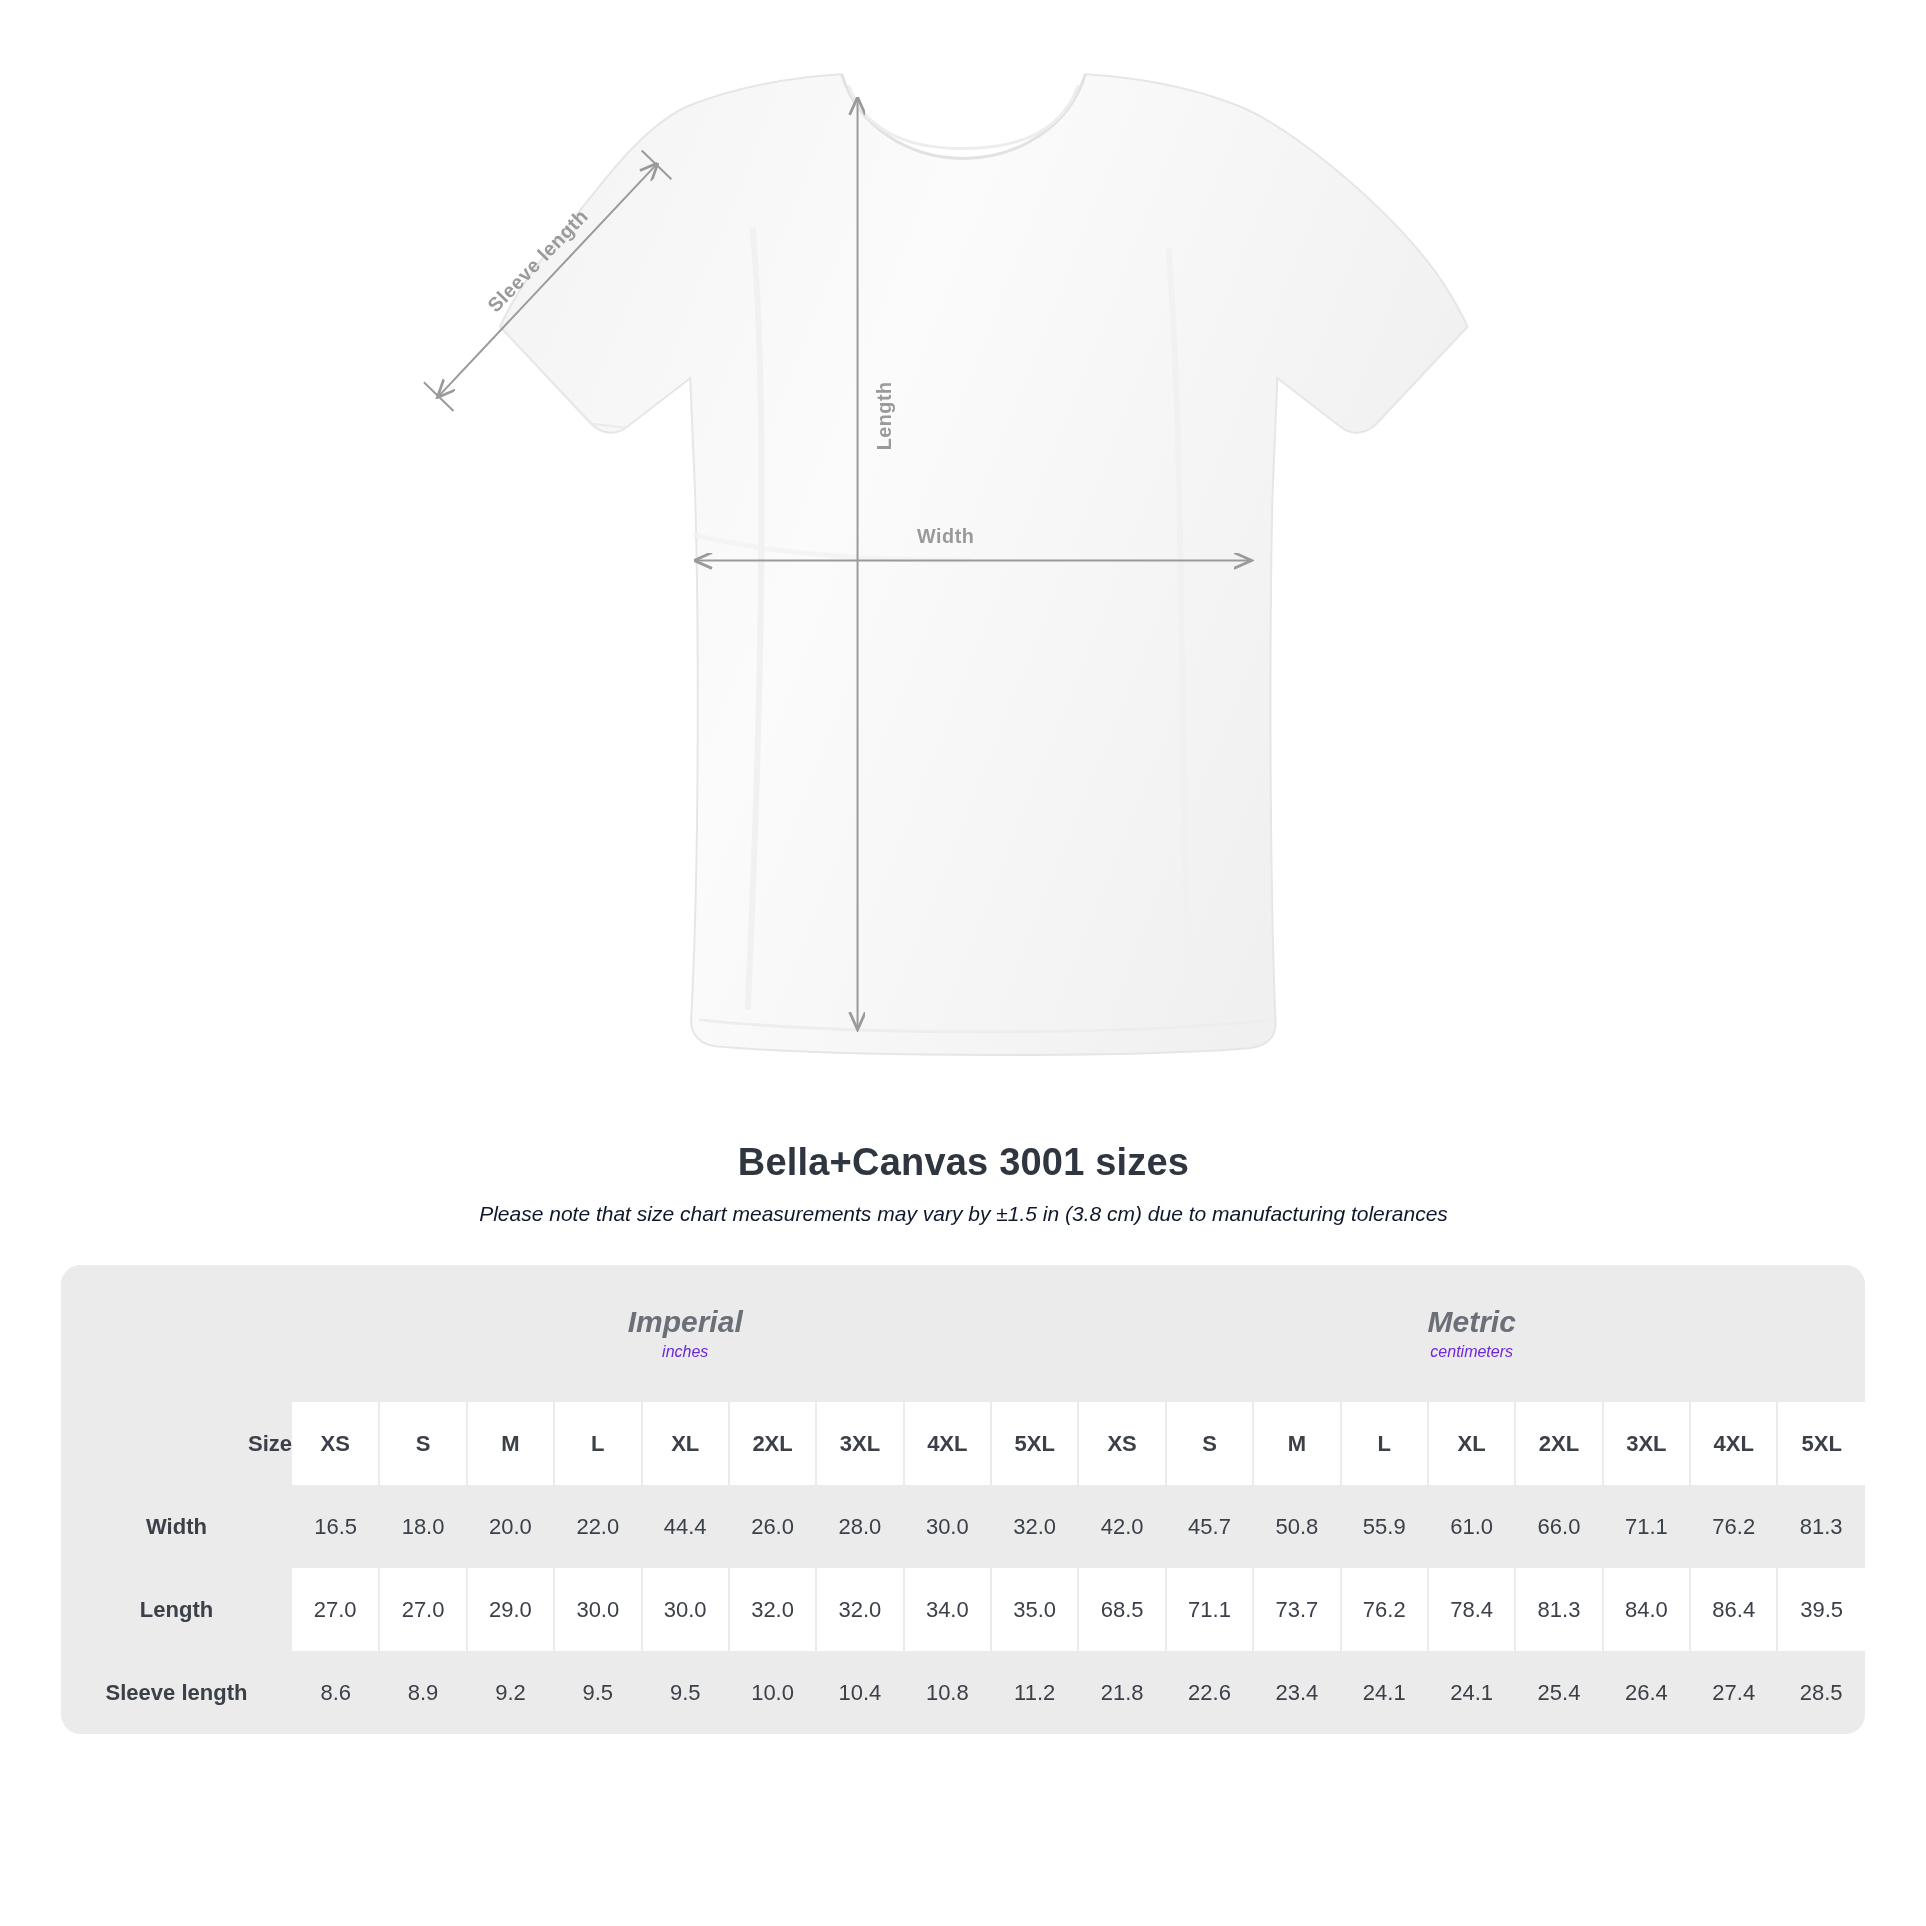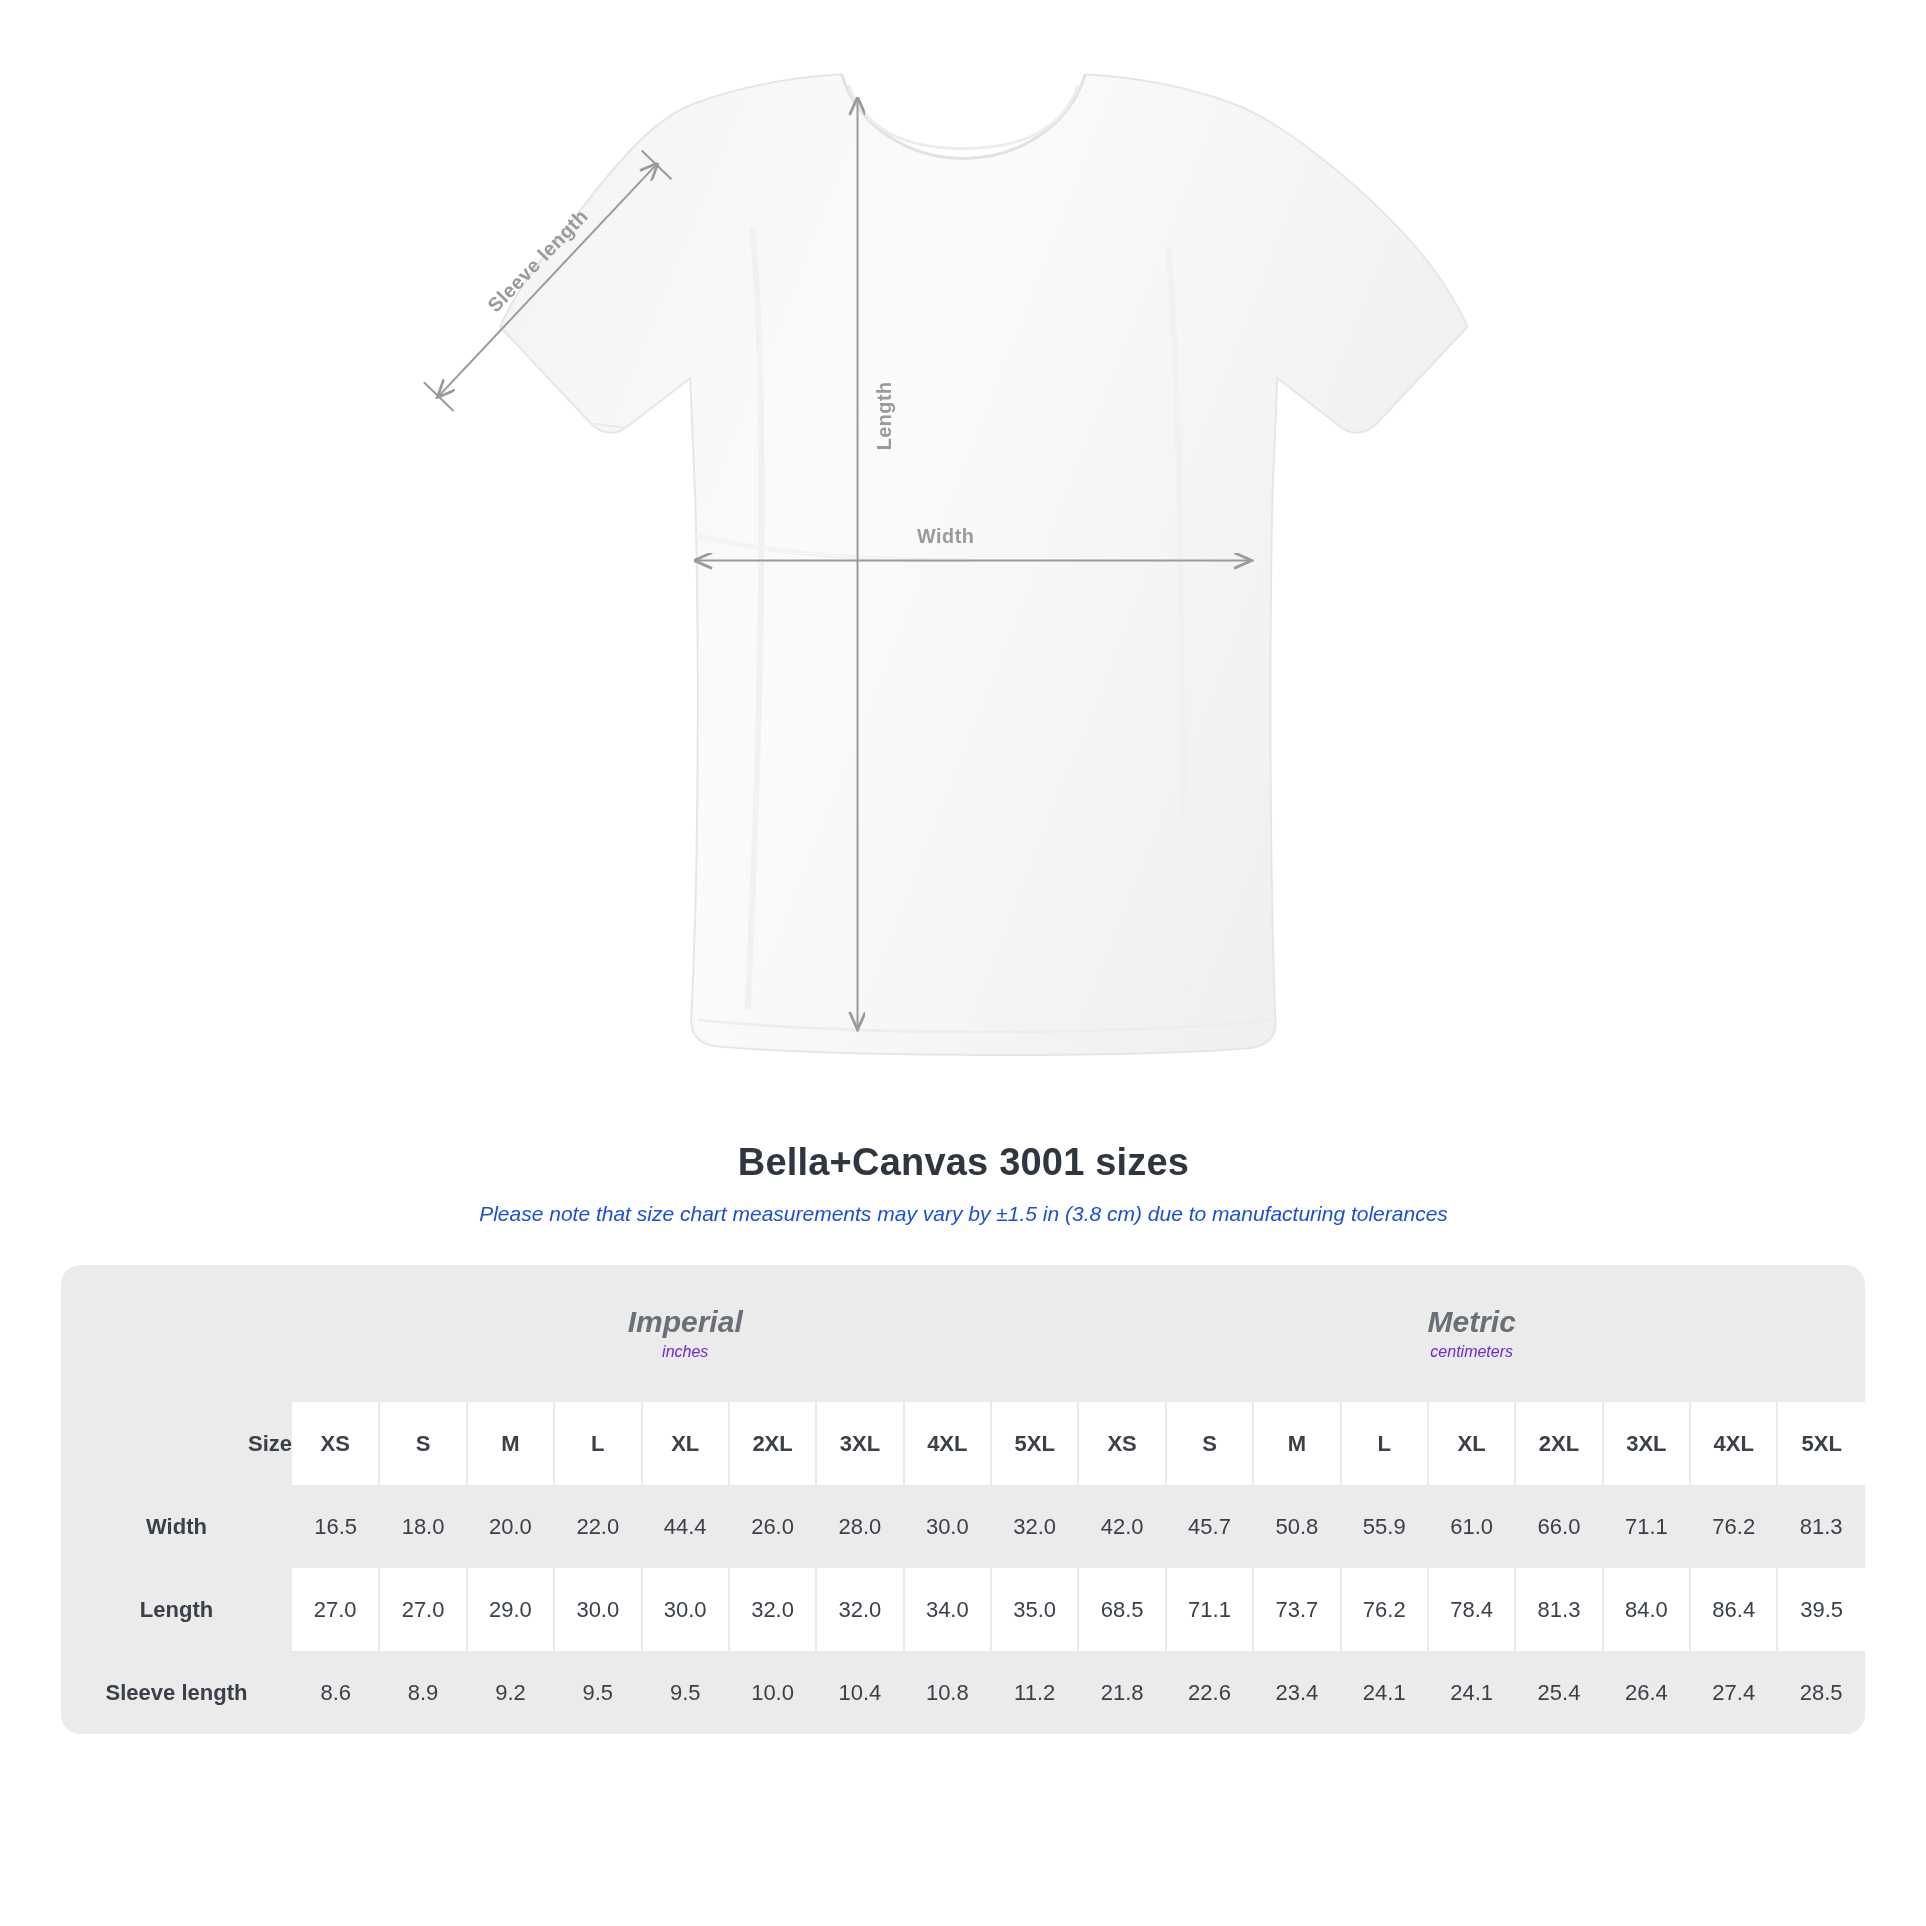--- a/index.html
+++ b/index.html
@@ -39,21 +39,21 @@
   .chart-title {
     font-size: 38px;
     font-weight: bold;
     color: #2f3640;
     letter-spacing: 0.2px;
   }
   .chart-note {
     margin-top: 18px;
     font-size: 21px;
     font-style: italic;
-    color: #1d4ed8;
+    color: #0f172a;
   }
 
   
   .table-wrap {
     position: absolute;
     top: 1265px;
     left: 61px;
     width: 1804px;
     border-radius: 20px;
     overflow: hidden;

